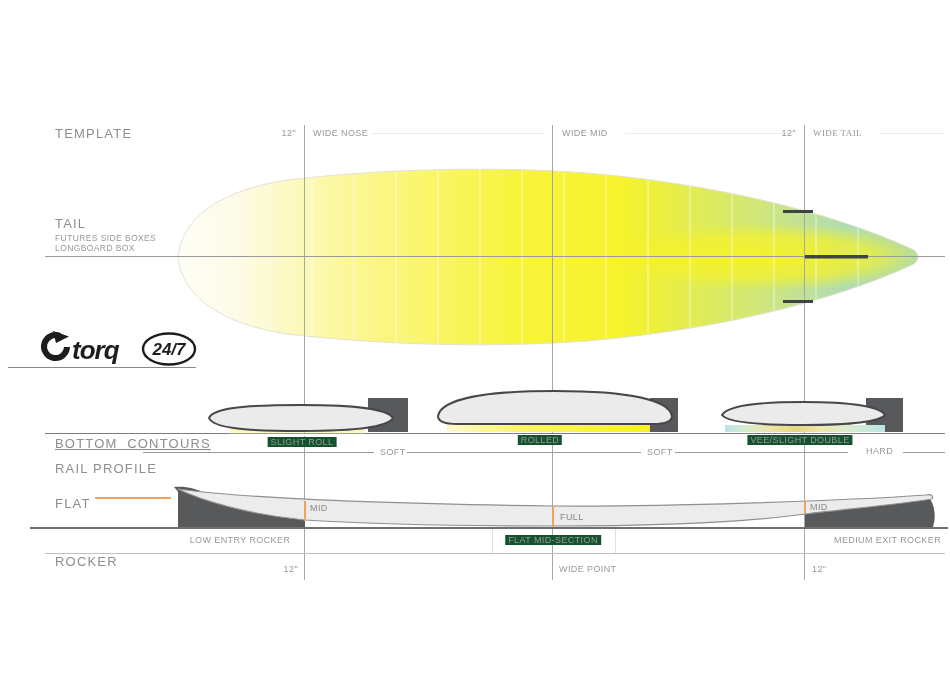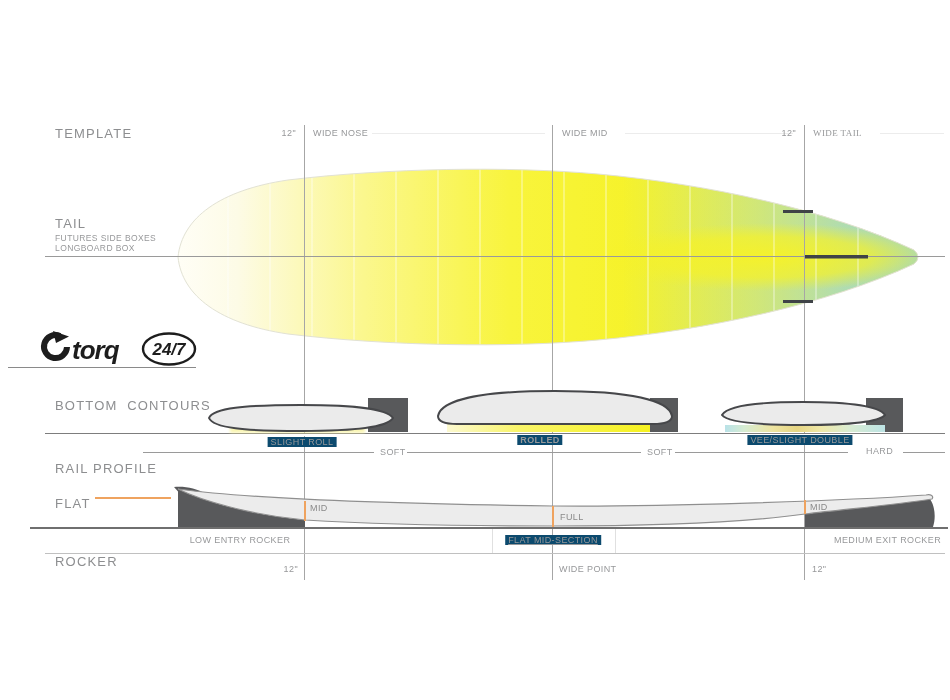--- a/index.html
+++ b/index.html
@@ -1,21 +1,21 @@
 <!DOCTYPE html>
 <html><head>
 <meta charset="utf-8">
 <style>
   html,body{margin:0;padding:0;background:#fff;}
   #stage{position:relative;width:950px;height:700px;background:#ffffff;overflow:hidden;
          font-family:"Liberation Sans", sans-serif;}
   .abs{position:absolute;}
   .slabel{font-size:13px;letter-spacing:1.2px;color:#8d8e90;white-space:pre;z-index:6;}
   .mlabel{font-size:9px;letter-spacing:.4px;color:#97989a;white-space:nowrap;z-index:6;}
-  .whitebg{background:#0c4a6e;padding:0 3px;}
+  .whitebg{background:#14532d;padding:0 3px;}
   .hline{height:1px;background:#9a9a9a;z-index:3;}
   .vline{width:1px;background:#a6a6a6;z-index:3;}
   .faint{background:#ececec;z-index:1;}
   .orange{background:#efa35f;z-index:5;}
   .center{transform:translateX(-50%);}
   .rightal{text-align:right;}
   svg{display:block;}
 </style>
 </head>
 <body>
@@ -105,21 +105,21 @@
     <path d="M24 6 A11.5 11.5 0 1 0 31 17" fill="none" stroke="#1d1d1d" stroke-width="6"></path>
     <polygon points="17,1 33,6.5 20,13" fill="#1d1d1d"></polygon>
     <text x="36" y="29" font-family="Liberation Sans, sans-serif" font-size="26" font-weight="bold" font-style="italic" letter-spacing="-1" fill="#1d1d1d">torq</text>
   </svg>
   <svg class="abs" style="left:140px;top:330px;z-index:5;" width="62" height="40">
     <ellipse cx="29" cy="19" rx="26" ry="15.5" fill="none" stroke="#1d1d1d" stroke-width="2.4"></ellipse>
     <text x="29" y="25" text-anchor="middle" font-family="Liberation Sans, sans-serif" font-size="17" font-weight="bold" font-style="italic" fill="#1d1d1d">24/7</text>
   </svg>
   <div class="abs" style="left:8px;top:367px;width:188px;height:1px;background:#8a8a8a;z-index:3;"></div>
 
-  <div class="abs slabel" style="left:55px;top:398px;">BOTTOM  CONTOURS</div>
+  <div class="abs slabel" style="left:55px;top:436px;text-decoration:underline;">BOTTOM  CONTOURS</div>
 
   <svg class="abs" style="left:205px;top:396px;z-index:4;" width="210" height="38">
     <defs>
         <filter id="blur1">
           <feGaussianBlur stdDeviation="1.5"></feGaussianBlur>
         </filter>
       </defs>
     <rect x="163" y="2" width="40" height="34" fill="#58595b"></rect>
     <rect x="25" y="31" width="135" height="6" fill="#f8f3a0" opacity="0.8" filter="url(#blur1)"></rect>
     <path d="M4 22 C8 12 40 9 96 9 C155 9 182 13 188 22 C182 31 155 35 96 35 C40 35 8 32 4 22 Z" fill="#ebebeb" stroke="#46474a" stroke-width="2"></path>
@@ -157,21 +157,21 @@
 
   <div class="abs" style="left:45px;top:433px;width:900px;height:1px;background:#7d7d7d;z-index:3;"></div>
 
   <div class="abs slabel" style="left:55px;top:417px;margin-top:44px;">RAIL PROFILE</div>
   <div class="abs hline" style="left:143px;top:452px;width:231px;"></div>
   <div class="abs hline" style="left:407px;top:452px;width:234px;"></div>
   <div class="abs hline" style="left:675px;top:452px;width:173px;"></div>
   <div class="abs hline" style="left:903px;top:452px;width:42px;"></div>
   <div class="abs mlabel center whitebg" style="left:302px;top:437px;">SLIGHT ROLL</div>
   <div class="abs mlabel" style="left:380px;top:447px;">SOFT</div>
-  <div class="abs mlabel center whitebg" style="left:540px;top:435px;font-weight:bold;">ROLLED</div>
+  <div class="abs mlabel center whitebg" style="left:540px;top:435px;">ROLLED</div>
   <div class="abs mlabel" style="left:647px;top:447px;">SOFT</div>
   <div class="abs mlabel center whitebg" style="left:800px;top:435px;">VEE/SLIGHT DOUBLE</div>
   <div class="abs mlabel" style="left:866px;top:446px;">HARD</div>
 
   <div class="abs slabel" style="left:55px;top:496px;">FLAT</div>
   <div class="abs orange" style="left:95px;top:497px;width:76px;height:2px;"></div>
 
   <svg class="abs" style="left:100px;top:480px;z-index:4;" width="850" height="52" viewBox="0 0 850 52">
     <path d="M74 7 C86 6 97 9 104 13 L82 16 Z" fill="#58595b"></path>
     <path d="M78 9 C100 20 150 35 205 40 L205 47 L78 47 Z" fill="#58595b"></path>
@@ -186,21 +186,21 @@
   <div class="abs mlabel" style="left:310px;top:503px;color:#8a8a8a;">MID</div>
   <div class="abs mlabel" style="left:560px;top:512px;color:#8a8a8a;">FULL</div>
   <div class="abs mlabel" style="left:810px;top:502px;color:#8a8a8a;">MID</div>
 
   <div class="abs" style="left:30px;top:527px;width:918px;height:2px;background:#6f6f6f;z-index:3;"></div>
 
   <div class="abs slabel" style="left:55px;top:554px;">ROCKER</div>
   <div class="abs" style="left:492px;top:527px;width:1px;height:26px;background:#e0e0e0;z-index:2;"></div>
   <div class="abs" style="left:615px;top:527px;width:1px;height:26px;background:#e0e0e0;z-index:2;"></div>
   <div class="abs mlabel center" style="left:240px;top:535px;">LOW ENTRY ROCKER</div>
-  <div class="abs mlabel center whitebg" style="left:553px;top:535px;text-decoration:underline;">FLAT MID-SECTION</div>
+  <div class="abs mlabel center whitebg" style="left:553px;top:535px;">FLAT MID-SECTION</div>
   <div class="abs mlabel" style="left:818px;top:535px;margin-left:16px;">MEDIUM EXIT ROCKER</div>
   <div class="abs" style="left:45px;top:553px;width:900px;height:1px;background:#c0c0c0;z-index:3;"></div>
 
   <div class="abs mlabel rightal" style="left:258px;top:564px;width:40px;">12"</div>
   <div class="abs mlabel" style="left:559px;top:564px;text-align:center;">WIDE POINT</div>
   <div class="abs mlabel" style="left:812px;top:564px;">12"</div>
 
 </div>
 
 </body></html>

